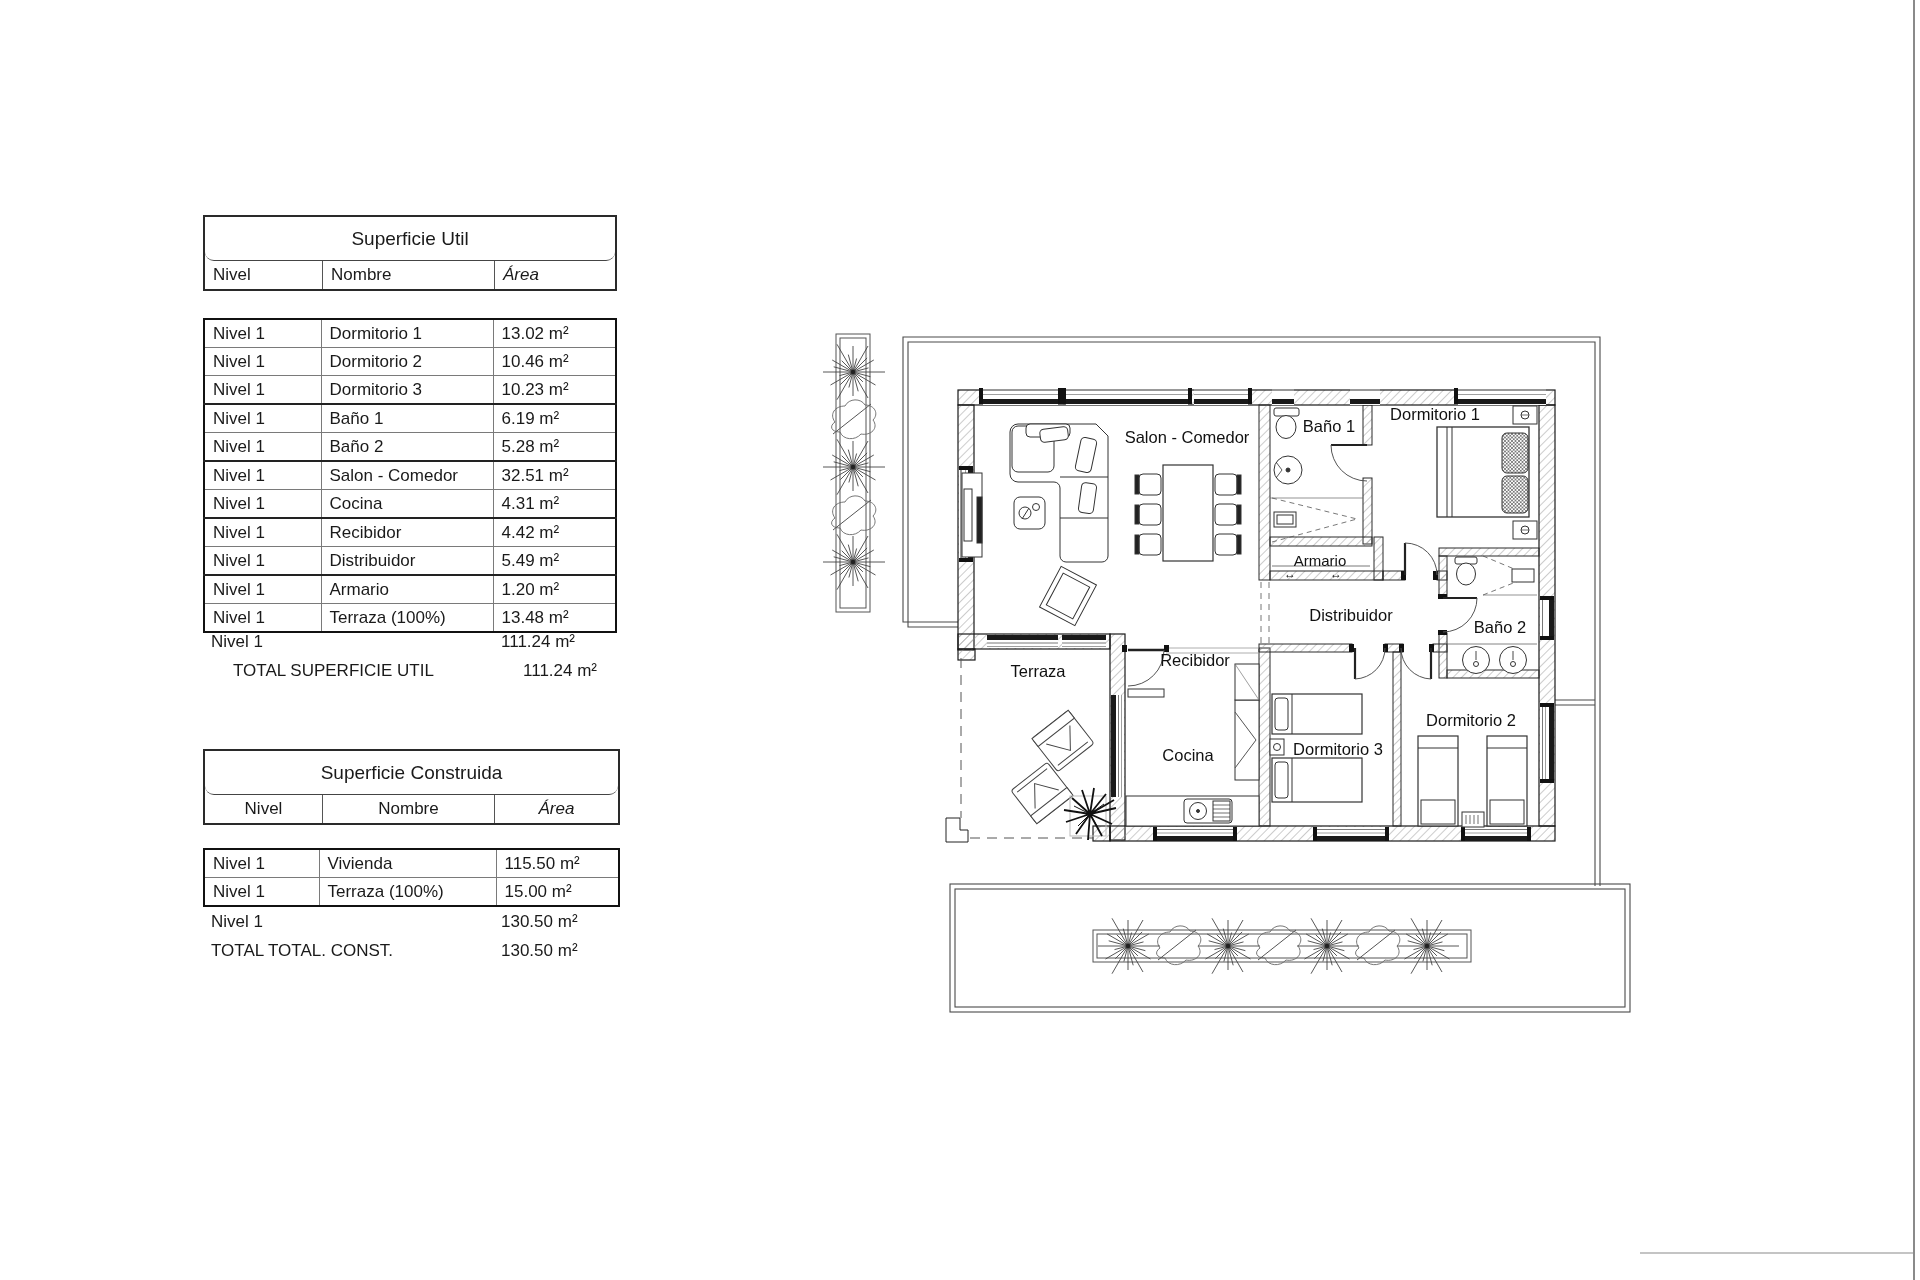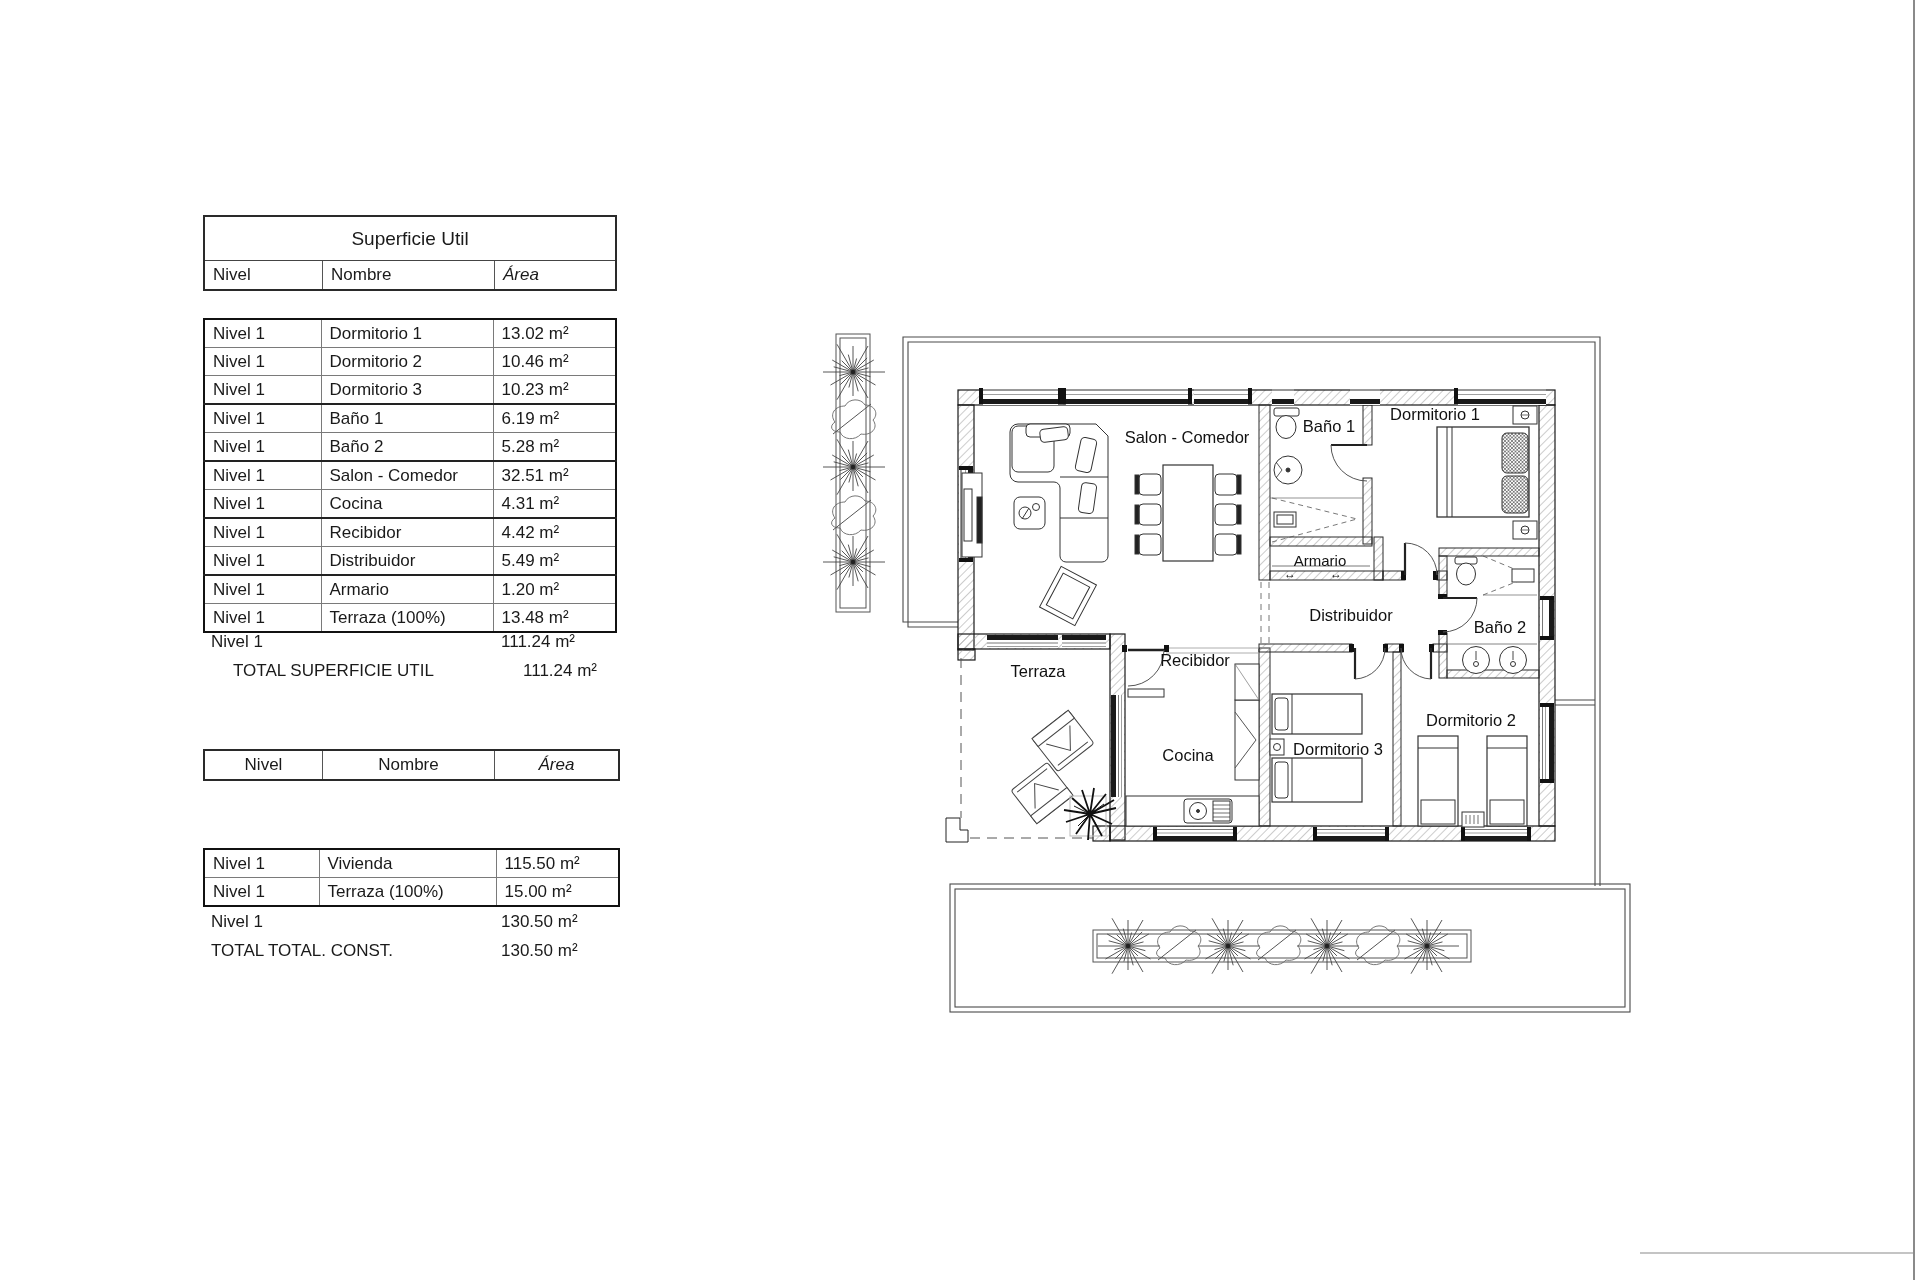--- a/index.html
+++ b/index.html
@@ -3,21 +3,21 @@
 <meta charset="utf-8">
 <style>
   html,body{margin:0;padding:0;background:#fff;}
   #stage{position:relative;width:1920px;height:1280px;background:#fff;overflow:hidden;
          font-family:"Liberation Sans",sans-serif;color:#1a1a1a;}
   svg text{font-family:"Liberation Sans",sans-serif;}
 
   
   .tbl-head{position:absolute;border:2px solid #2a2a2a;background:#fff;box-sizing:border-box;}
   .tbl-title{height:43px;display:flex;align-items:center;justify-content:center;
-             font-size:19px;border-bottom:1px solid #444;}
+             font-size:19px;border-bottom:1px solid #444;border-radius:9px;}
   .tbl-cols{display:flex;height:28px;font-size:17px;}
   .tbl-cols > div{box-sizing:border-box;display:flex;align-items:center;padding-left:8px;border-left:1px solid #555;}
   .tbl-cols > div:first-child{border-left:none;}
   .tbl-cols .c1{width:117px;}
   .tbl-cols .c2{width:172px;}
   .tbl-cols .c3{flex:1;font-style:italic;}
   .tbl-cols.centered > div{justify-content:center;padding-left:0;}
 
   
   .tbl-data{position:absolute;border-collapse:collapse;table-layout:fixed;
@@ -117,20 +117,21 @@
   <div class="tot-row" style="left:203px;top:628px;width:414px;">
     <span class="t1">Nivel 1</span>
     <span class="t3">111.24 m²</span>
   </div>
   <div class="tot-row" style="left:203px;top:657px;width:414px;margin-left:22px;">
     <span class="t1">TOTAL SUPERFICIE UTIL</span>
     <span class="t3">111.24 m²</span>
   </div>
 
   <div class="tbl-head" style="left:203px;top:749px;width:417px;">
+    <div class="tbl-title">Superficie Construida</div>
     <div class="tbl-cols centered">
       <div class="c1">Nivel</div>
       <div class="c2">Nombre</div>
       <div class="c3">Área</div>
     </div>
   </div>
 
   <table class="tbl-data" style="left:203px;top:848px;width:417px;">
     <colgroup>
         <col style="width:115px;">

